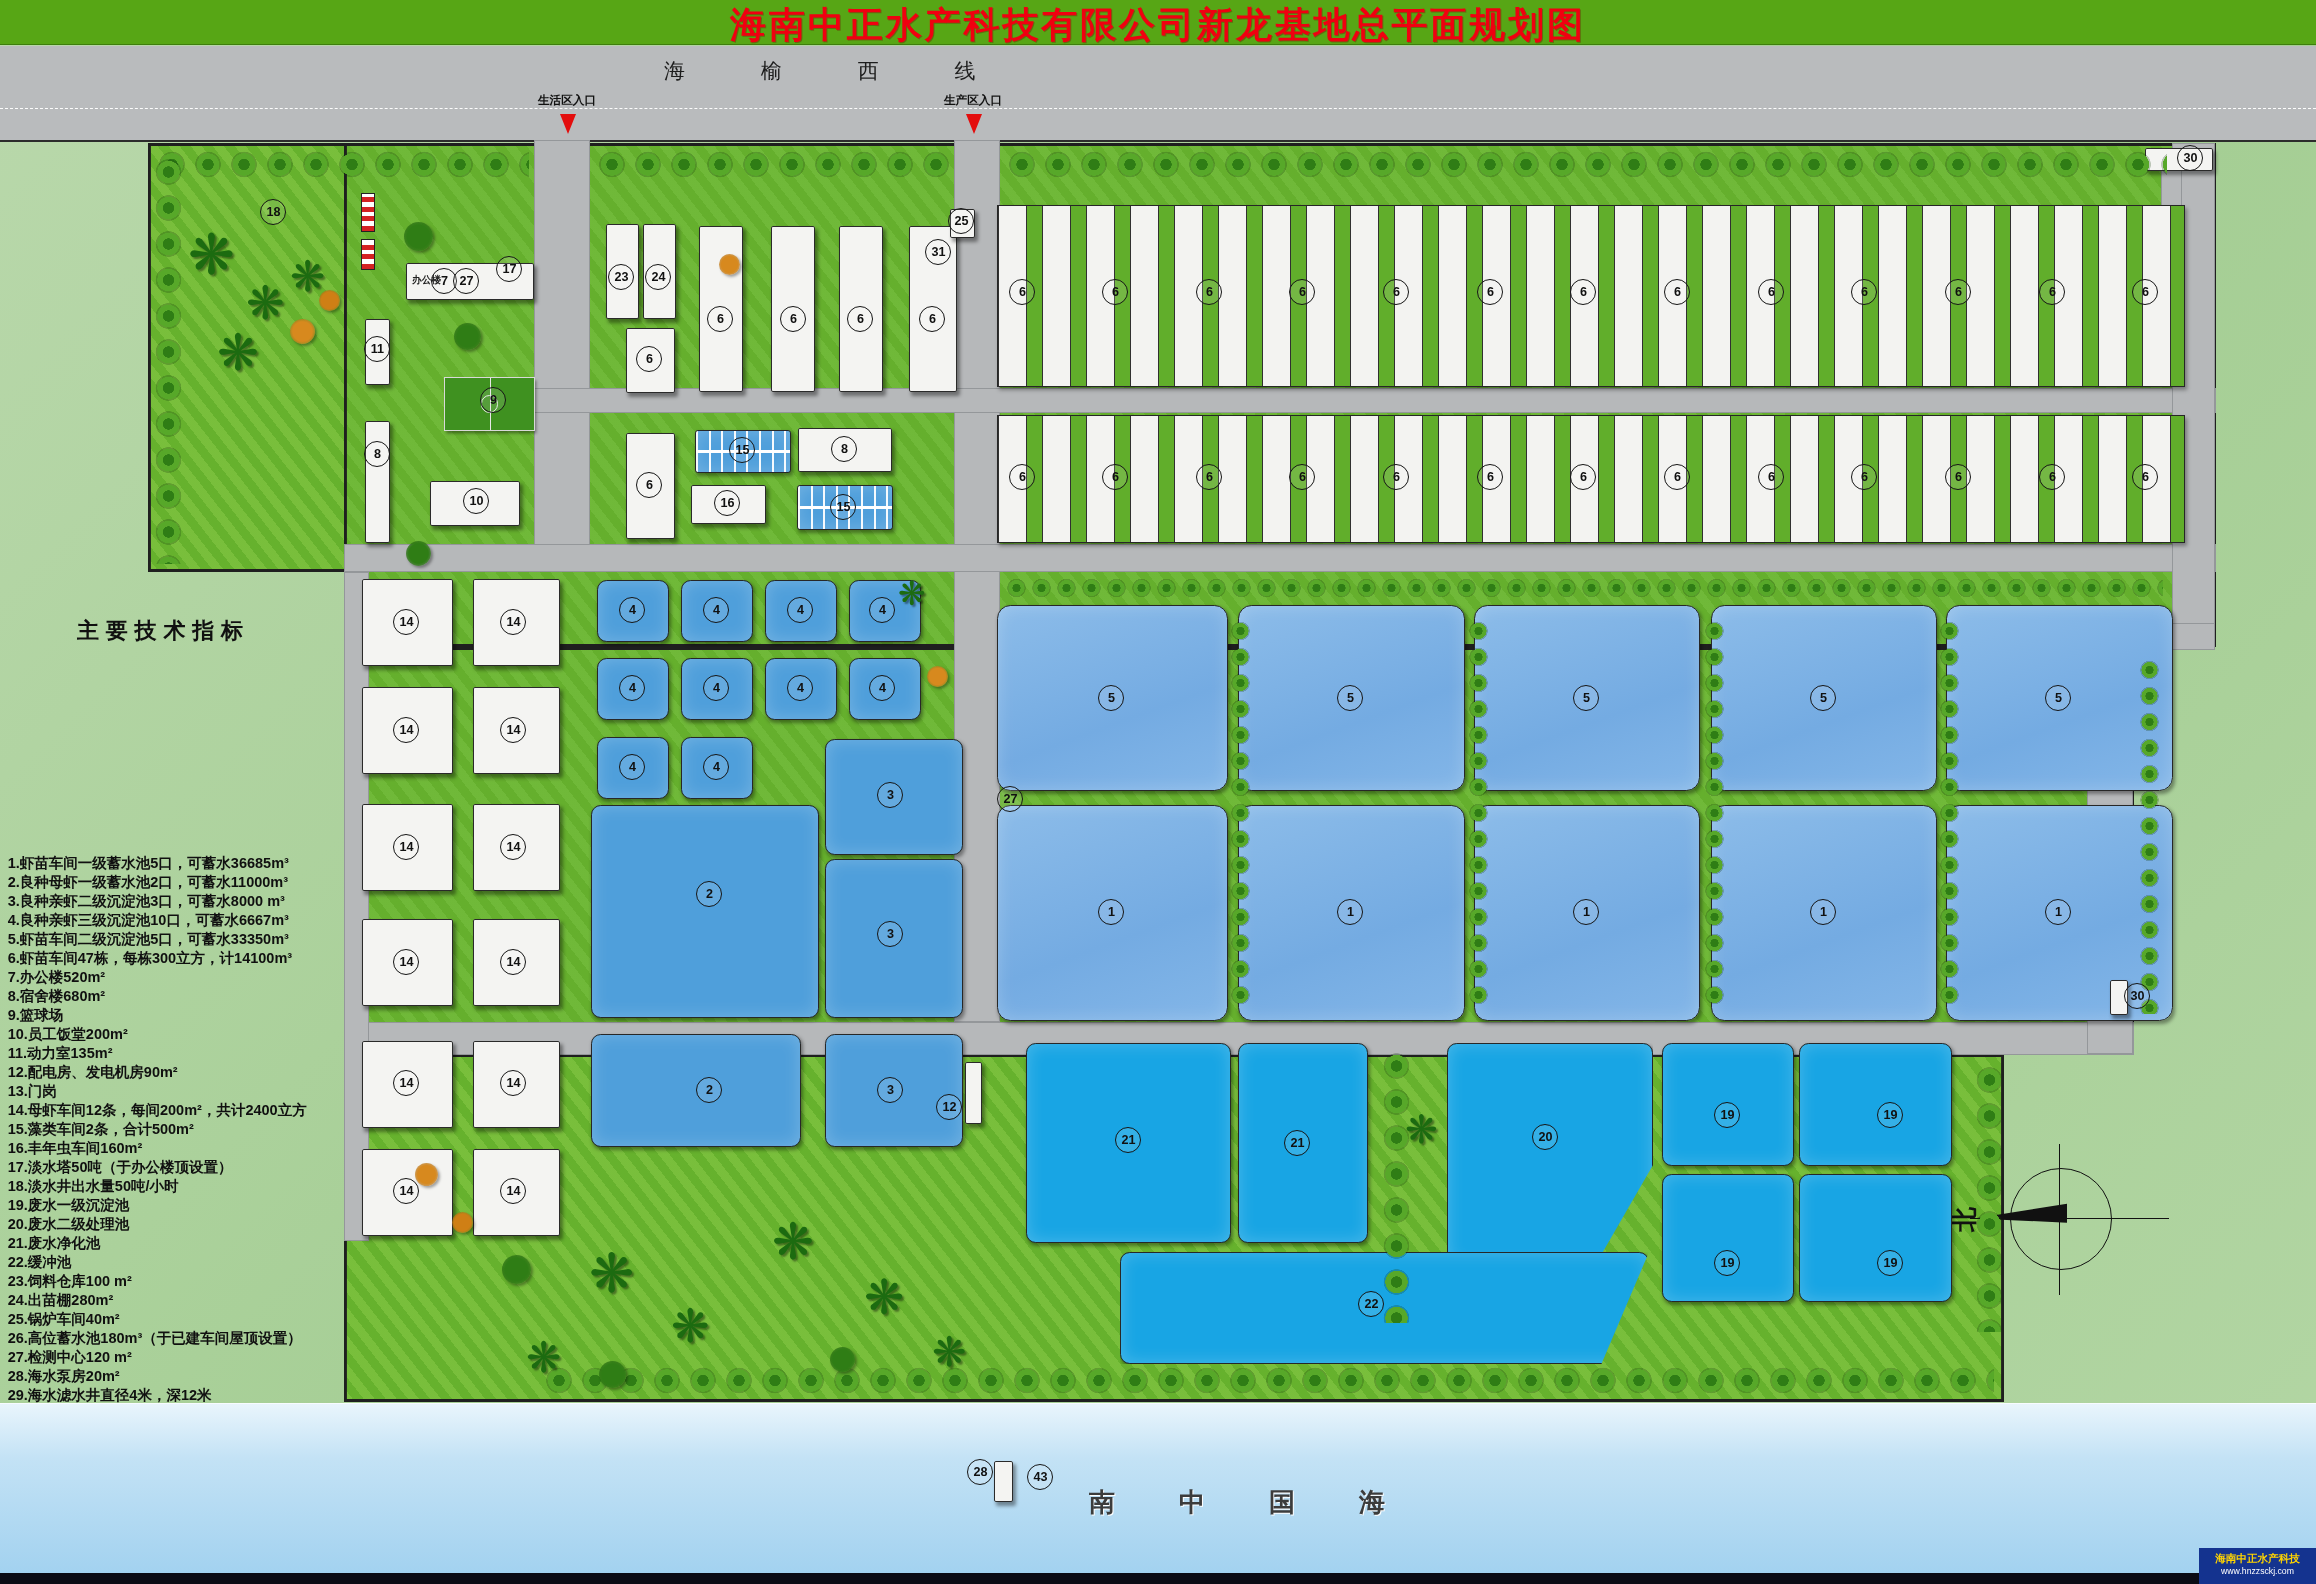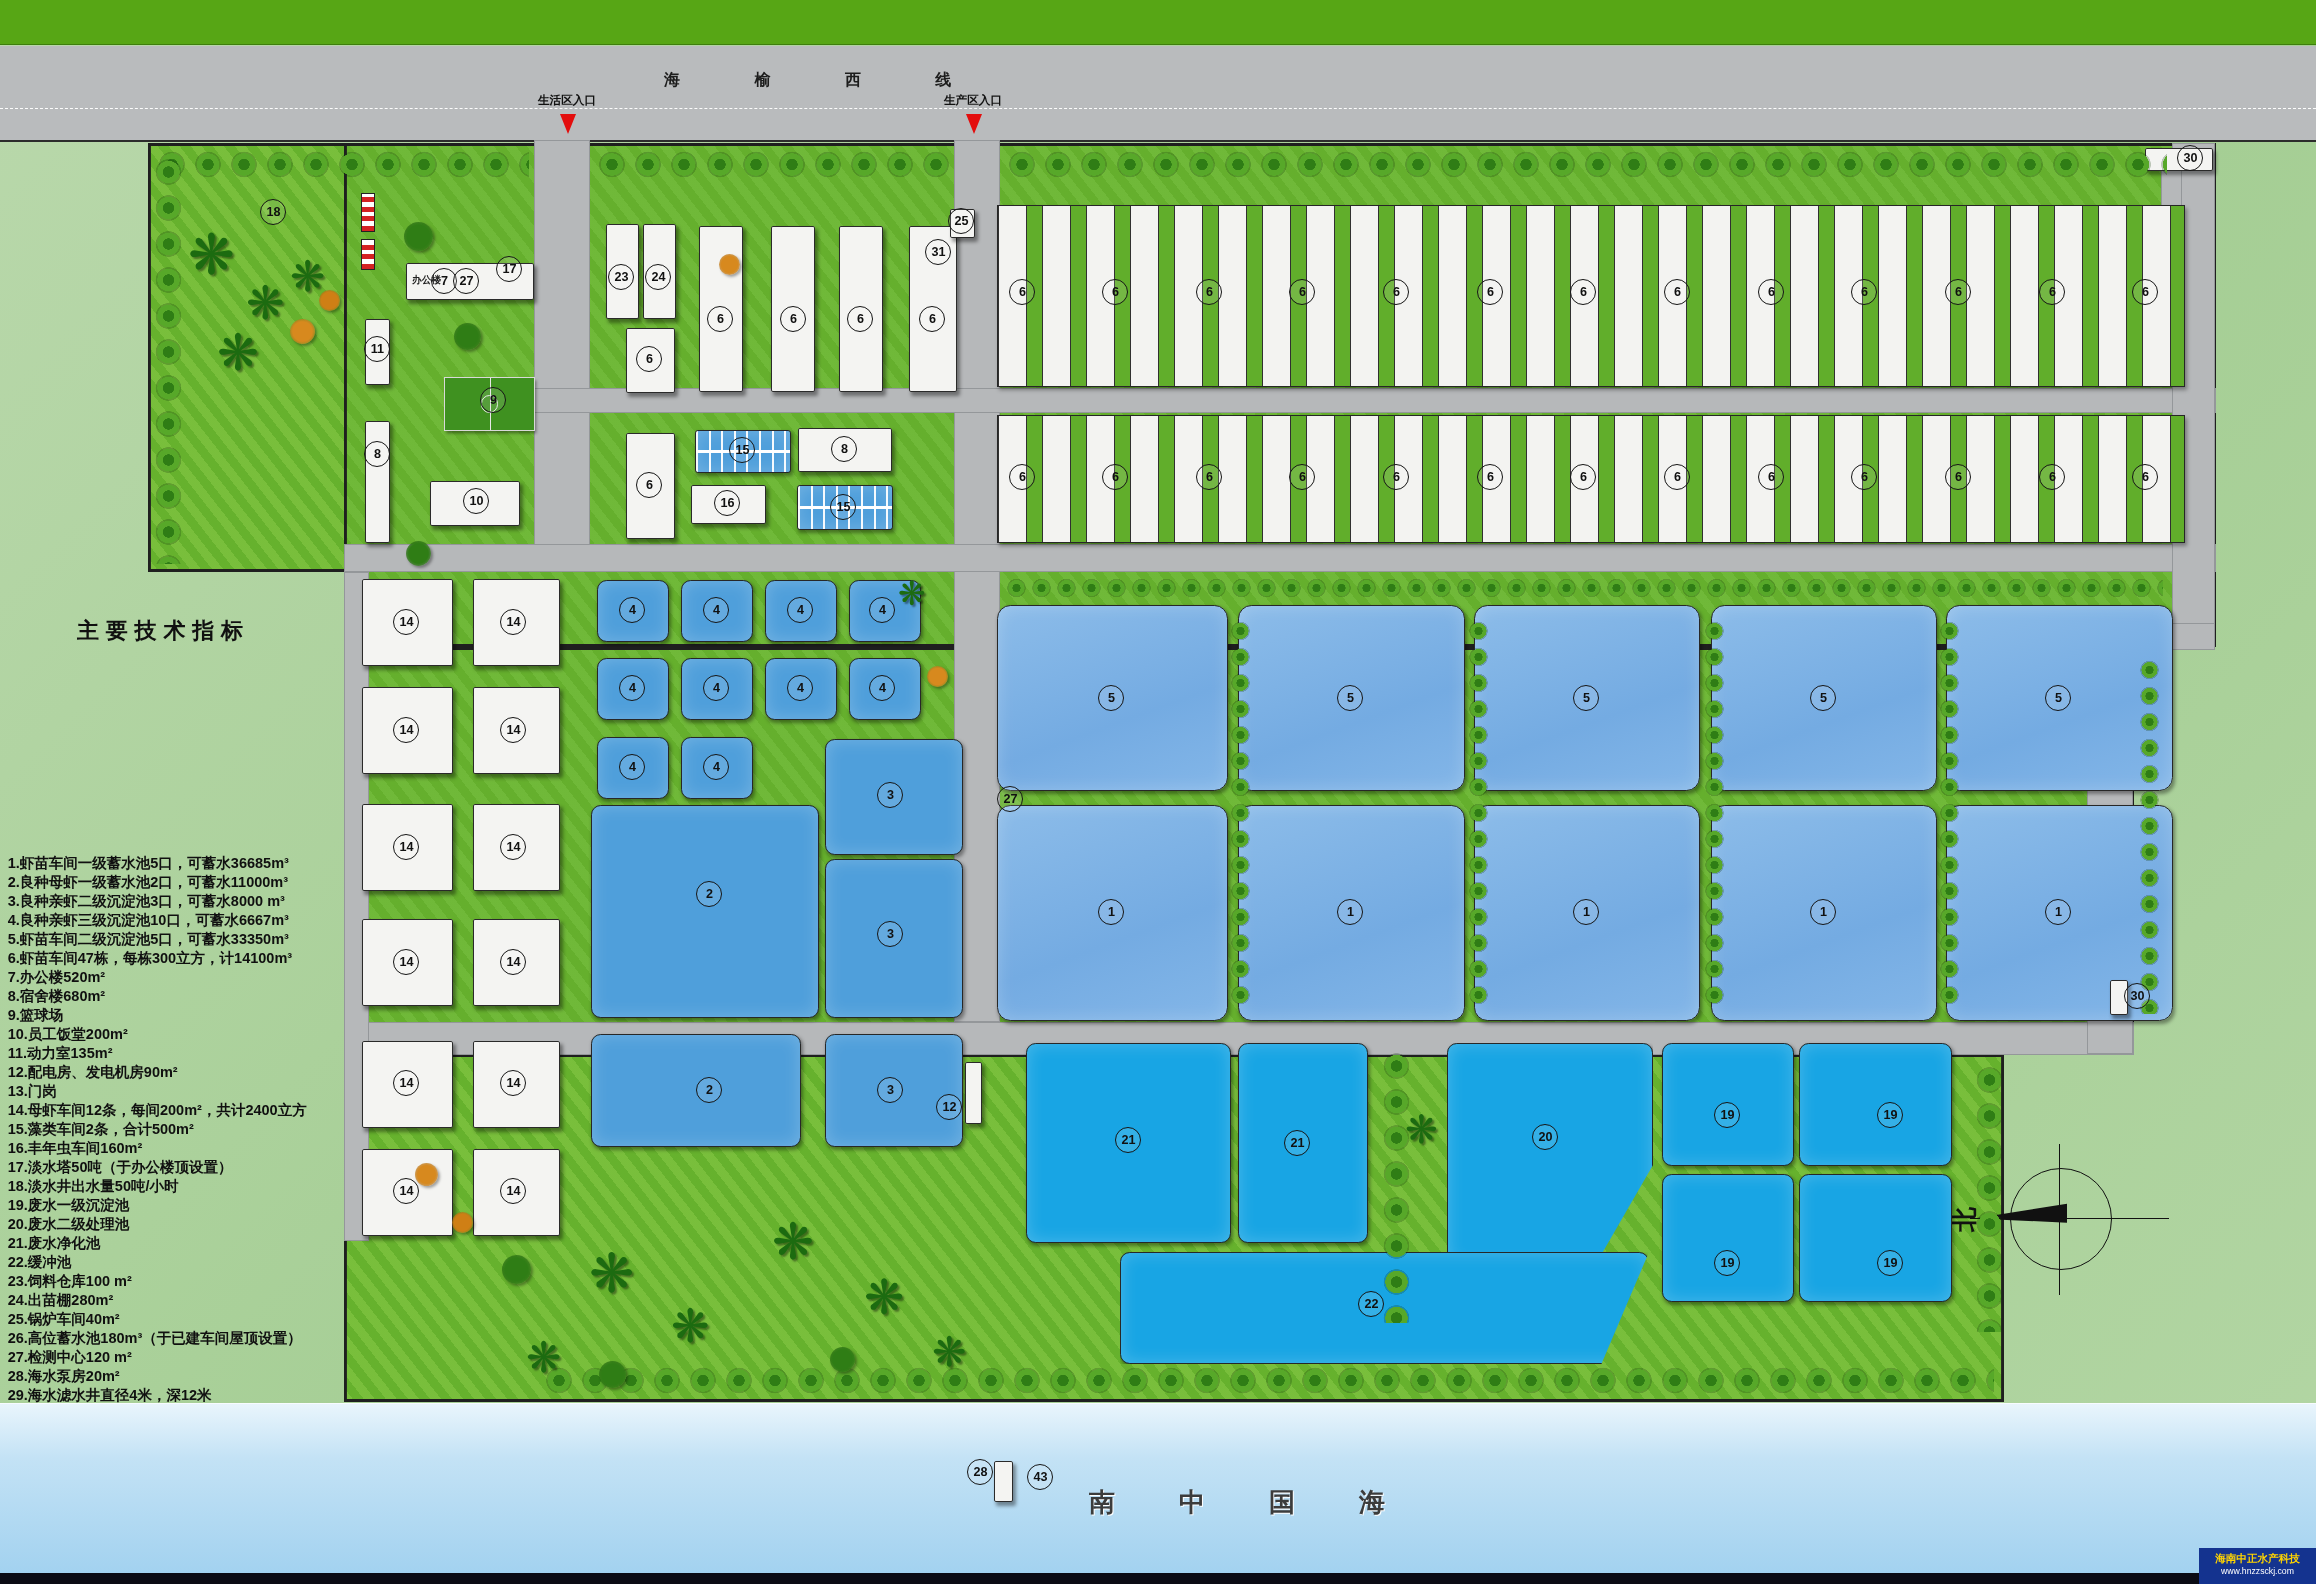--- a/index.html
+++ b/index.html
@@ -10,21 +10,21 @@
 
   
   .titlebar{left:0;top:0;width:2316px;height:44px;background:#57a615;border-bottom:1.9px solid #3e7e0d}
   .maintitle{left:0;top:1px;width:2316px;text-align:center;font-size:36px;font-weight:bold;
     color:#f00010;letter-spacing:2.9px;text-shadow:1px 1px 0 rgba(120,0,0,.35)}
 
   
   .road{background:#b6b8ba;box-shadow:inset 0 0 0 1px #94979a}
   .hwy{left:0;top:46px;width:2316px;height:94px;background:#b9bbbd;border-bottom:2.9px solid #2c2c2c}
   .hwyline{left:0;top:108px;width:2316px;height:0;border-top:1.9px dashed #fdfdfd}
-  .roadname{top:70px;left:664px;font-size:16px;font-weight:bold;color:#1d1d1d;letter-spacing:35px}
+  .roadname{top:57px;left:664px;font-size:21px;font-weight:normal;color:#1d1d1d;letter-spacing:35px}
   .entlabel{font-size:11.6px;font-weight:bold;color:#111;white-space:nowrap}
   .redarrow{width:0;height:0;border-left:8.7px solid transparent;border-right:8.7px solid transparent;border-top:20px solid #e30d0d}
 
   
   .site{background:#68b52e;background-image:repeating-linear-gradient(52deg,rgba(255,255,255,.05) 0 8.7px,rgba(0,0,0,.03) 8.7px 17.4px);box-shadow:inset 0 0 0 2.9px #1f1f1f}
   .park{background-image:repeating-linear-gradient(52deg,rgba(233,255,150,.13) 0 8.7px,rgba(0,0,0,.02) 8.7px 17.4px)}
 
   
   .pond{border:1.9px solid #272727;border-radius:9.7px;box-shadow:1.9px 2.9px 3.9px rgba(0,0,0,.38),inset 0 0 17.4px rgba(255,255,255,.22)}
   .p-light{background:linear-gradient(160deg,#8cbce9 0%,#74abe2 60%,#83b6e8 100%);border-radius:13.5px}
@@ -72,20 +72,21 @@
   .needle{left:1974px;top:1201px;width:93px;height:35px;background:#111;
     clip-path:polygon(0 50%,100% 8%,100% 62%)}
   .north{font-size:25px;font-weight:bold;color:#111;transform:rotate(-90deg)}
 </style>
 </head>
 <body>
 
 <div class="stage">
 
   <div class="abs titlebar"></div>
+  <div class="abs maintitle">海南中正水产科技有限公司新龙基地总平面规划图</div>
 
   <div class="abs hwy"></div>
   <div class="abs hwyline"></div>
   <div class="abs roadname">海 榆 西 线</div>
   <div class="abs entlabel" style="left:538px;top:93px">生活区入口</div>
   <div class="abs entlabel" style="left:944px;top:93px">生产区入口</div>
   <div class="abs redarrow" style="left:560px;top:114px"></div>
   <div class="abs redarrow" style="left:966px;top:114px"></div>
 
   <div class="abs site park" style="left:148px;top:143px;width:442px;height:429px"></div>

